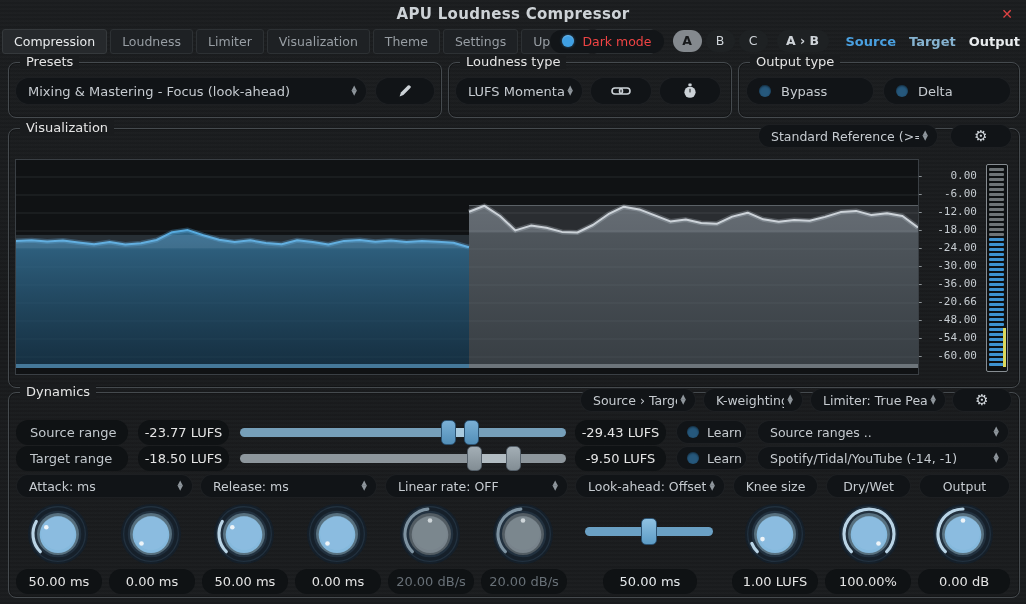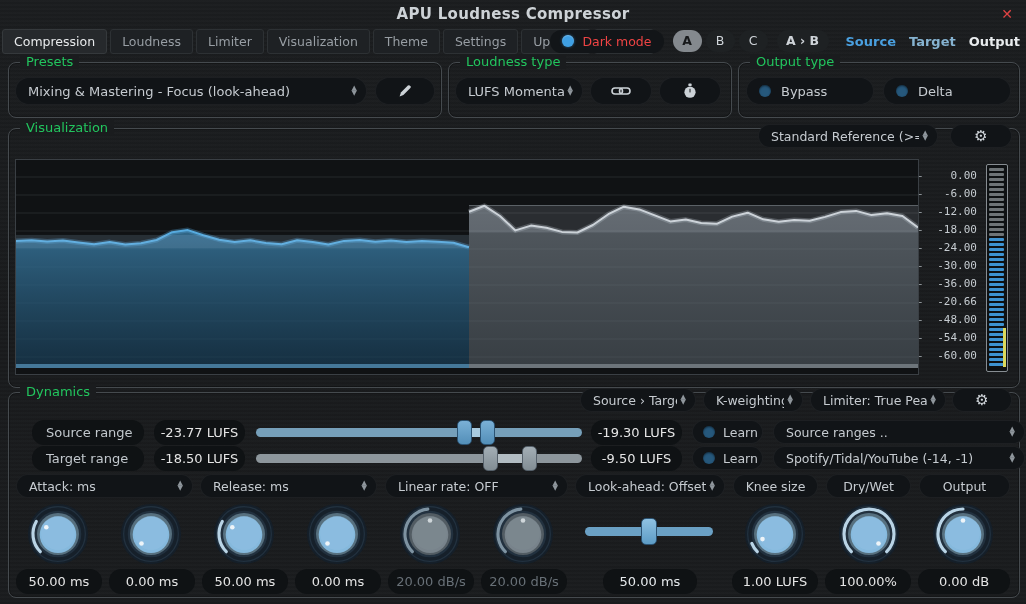--- a/index.html
+++ b/index.html
@@ -25,41 +25,41 @@
         font-size:12.5px;color:#ef4444;cursor:pointer;}
   .dot{width:12px;height:12px;border-radius:50%;background:#26587c;box-shadow:inset 0 1px 2px rgba(0,0,0,.5);flex:0 0 auto;}
   .dot.on{background:#3fa0e4;box-shadow:0 0 3px rgba(63,160,228,.6), inset 0 1px 1px rgba(255,255,255,.25);}
   .snap{width:29px;height:22px;line-height:22px;border-radius:11px;background:#1e2123;text-align:center;
         font-size:12.5px;color:#cfd4d9;cursor:pointer;}
   .snap.sel{background:#84898e;color:#17191b;font-weight:bold;}
   .monitor{font-size:13px;font-weight:bold;cursor:pointer;}
 
   
   .panel{position:absolute;border:1px solid #454a4e;border-radius:8px;box-shadow:inset 0 0 0 1px rgba(0,0,0,.25);}
-  .legend{position:absolute;top:-9px;left:11px;background:#1a1c1e;padding:0 6px;font-size:13px;color:#22c55e;}
+  .legend{position:absolute;top:-9px;left:11px;background:#1a1c1e;padding:0 6px;font-size:13px;color:#e5e5e5;}
 
   
   .ctl{position:absolute;background:#111417;border:1px solid rgba(255,255,255,.05);border-radius:14px;height:28px;
        display:flex;align-items:center;font-size:13px;color:#c6cbd0;cursor:pointer;box-sizing:border-box;}
   .ctl.sm{height:24px;border-radius:12px;font-size:12.5px;}
   .ctl .txt{padding-left:12px;white-space:nowrap;overflow:hidden;flex:1;}
   .ctl .txt.center{padding:0;text-align:center;}
   .ctl.icon-btn{justify-content:center;}
   .stepper{display:flex;flex-direction:column;align-items:center;justify-content:center;padding:0 9px 0 4px;line-height:5px;}
   .stepper span{font-size:7px;color:#8f969c;display:block;height:5px;}
   .gearglyph{font-size:15px;color:#d0d5da;}
 
   
   .vbox{position:absolute;background:#0f1214;border-radius:12px;height:25px;line-height:25px;text-align:center;
         font-size:13px;color:#e5e5e5;box-sizing:border-box;}
   .vbox.lbl-box{text-align:left;padding-left:14px;color:#c2c8cd;}
   .vbox.dim{color:#687077;}
 
   
-  .dyn-row{position:absolute;left:16px;width:810px;height:26px;text-decoration:underline;}
+  .dyn-row{position:absolute;left:0;width:810px;height:26px;text-decoration:underline;}
   .rslider{position:absolute;top:8px;height:9px;border-radius:5px;}
   .rslider.blue{background:#769fb9;}
   .rslider.gray{background:#8d969c;}
   .rslider .conn{position:absolute;top:0;height:9px;background:#a9cbdf;}
   .rslider.gray .conn{background:#b2bcc2;}
   .rhandle{position:absolute;top:-8px;width:15px;height:25px;border-radius:5px;background:linear-gradient(180deg,#7ab0d6,#538fb8);
            border:1px solid #2c5474;box-sizing:border-box;cursor:pointer;}
   .rslider.gray .rhandle{background:linear-gradient(180deg,#a3aeb5,#828d94);border-color:#55606a;}
 
   
@@ -341,21 +341,21 @@
   </div>
 
   <div class="dyn-row" style="top:420px;">
     <div class="vbox lbl-box" style="left:16px;width:112px;">Source range</div>
     <div class="vbox" style="left:138px;width:91px;">-23.77 LUFS</div>
     <div class="rslider blue" id="slider0" style="left:240px;width:326px;">
         <div class="conn" style="left: 208.64px; width: 22.82px;"></div>
         <div class="rhandle" style="left: 201.14px;"></div>
         <div class="rhandle" style="left: 223.96px;"></div>
       </div>
-    <div class="vbox" style="left:575px;width:91px;">-19.30 LUFS</div>
+    <div class="vbox" style="left:575px;width:91px;">-29.43 LUFS</div>
     <div class="ctl sm" style="left:676px;top:0px;width:71px;padding-left:10px;gap:8px;">
       <span class="dot"></span>
       <span>Learn</span>
     </div>
     <div class="ctl sm" style="left:757px;top:0px;width:252px;">
       <span class="txt">Source ranges ..</span>
       <span class="stepper">
           <span>▲</span>
           <span>▼</span>
         </span>

